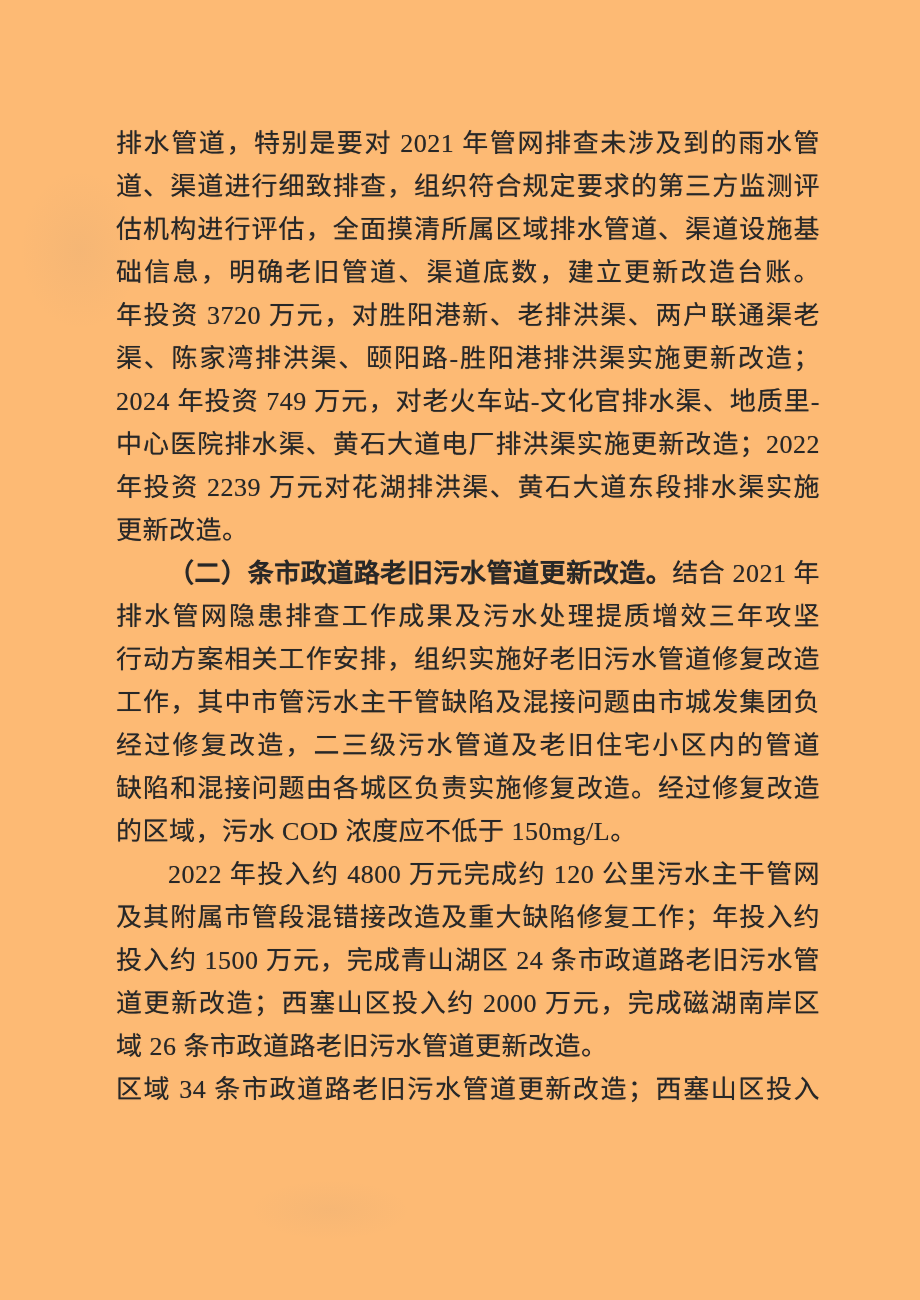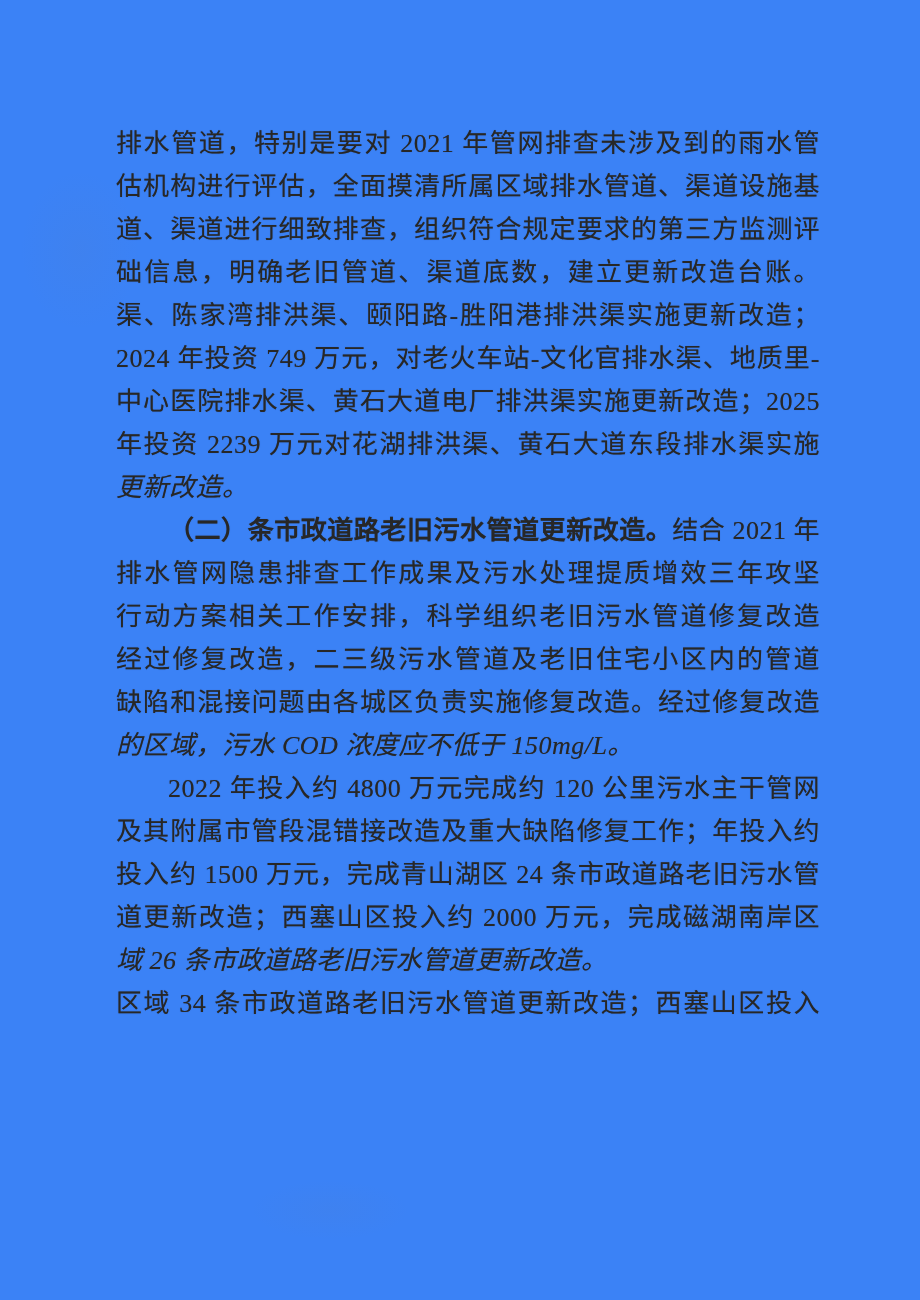--- a/index.html
+++ b/index.html
@@ -46,46 +46,47 @@
       height: 43px;
       overflow: hidden;
     }
     .line.justify {
       text-align: justify;
       text-align-last: justify;
     }
     .line.plain {
       text-align: left;
       text-align-last: left;
-      font-style: italic;
     }
     .line.indent {
       padding-left: 52px;
     }
     .seg.bold {
       font-weight: 700;
     }
   </style>
 </head>
 <body>
 
-<div class="page" style="background: #3b82f6;">
+<div class="page" style="background: #fdba74;">
   <div class="doc-body" style="color: rgb(39, 39, 39);">
       <div class="line justify"><span class="seg">排水管道，特别是要对 2021 年管网排查未涉及到的雨水管</span></div>
+      <div class="line justify"><span class="seg">道、渠道进行细致排查，组织符合规定要求的第三方监测评</span></div>
       <div class="line justify"><span class="seg">估机构进行评估，全面摸清所属区域排水管道、渠道设施基</span></div>
-      <div class="line justify"><span class="seg">道、渠道进行细致排查，组织符合规定要求的第三方监测评</span></div>
       <div class="line justify"><span class="seg">础信息，明确老旧管道、渠道底数，建立更新改造台账。2023</span></div>
+      <div class="line justify"><span class="seg">年投资 3720 万元，对胜阳港新、老排洪渠、两户联通渠老</span></div>
       <div class="line justify"><span class="seg">渠、陈家湾排洪渠、颐阳路-胜阳港排洪渠实施更新改造；</span></div>
       <div class="line justify"><span class="seg">2024 年投资 749 万元，对老火车站-文化官排水渠、地质里-</span></div>
-      <div class="line justify"><span class="seg">中心医院排水渠、黄石大道电厂排洪渠实施更新改造；2025</span></div>
+      <div class="line justify"><span class="seg">中心医院排水渠、黄石大道电厂排洪渠实施更新改造；2022</span></div>
       <div class="line justify"><span class="seg">年投资 2239 万元对花湖排洪渠、黄石大道东段排水渠实施</span></div>
       <div class="line plain"><span class="seg">更新改造。</span></div>
       <div class="line justify indent"><span class="seg bold">（二）条市政道路老旧污水管道更新改造。</span><span class="seg">结合 2021 年</span></div>
       <div class="line justify"><span class="seg">排水管网隐患排查工作成果及污水处理提质增效三年攻坚</span></div>
-      <div class="line justify"><span class="seg">行动方案相关工作安排，科学组织老旧污水管道修复改造</span></div>
+      <div class="line justify"><span class="seg">行动方案相关工作安排，组织实施好老旧污水管道修复改造</span></div>
+      <div class="line justify"><span class="seg">工作，其中市管污水主干管缺陷及混接问题由市城发集团负</span></div>
       <div class="line justify"><span class="seg">经过修复改造，二三级污水管道及老旧住宅小区内的管道</span></div>
       <div class="line justify"><span class="seg">缺陷和混接问题由各城区负责实施修复改造。经过修复改造</span></div>
       <div class="line plain"><span class="seg">的区域，污水 COD 浓度应不低于 150mg/L。</span></div>
       <div class="line justify indent"><span class="seg">2022 年投入约 4800 万元完成约 120 公里污水主干管网</span></div>
       <div class="line justify"><span class="seg">及其附属市管段混错接改造及重大缺陷修复工作；年投入约</span></div>
       <div class="line justify"><span class="seg">投入约 1500 万元，完成青山湖区 24 条市政道路老旧污水管</span></div>
       <div class="line justify"><span class="seg">道更新改造；西塞山区投入约 2000 万元，完成磁湖南岸区</span></div>
       <div class="line plain"><span class="seg">域 26 条市政道路老旧污水管道更新改造。</span></div>
       <div class="line justify"><span class="seg">区域 34 条市政道路老旧污水管道更新改造；西塞山区投入</span></div>
     </div>

